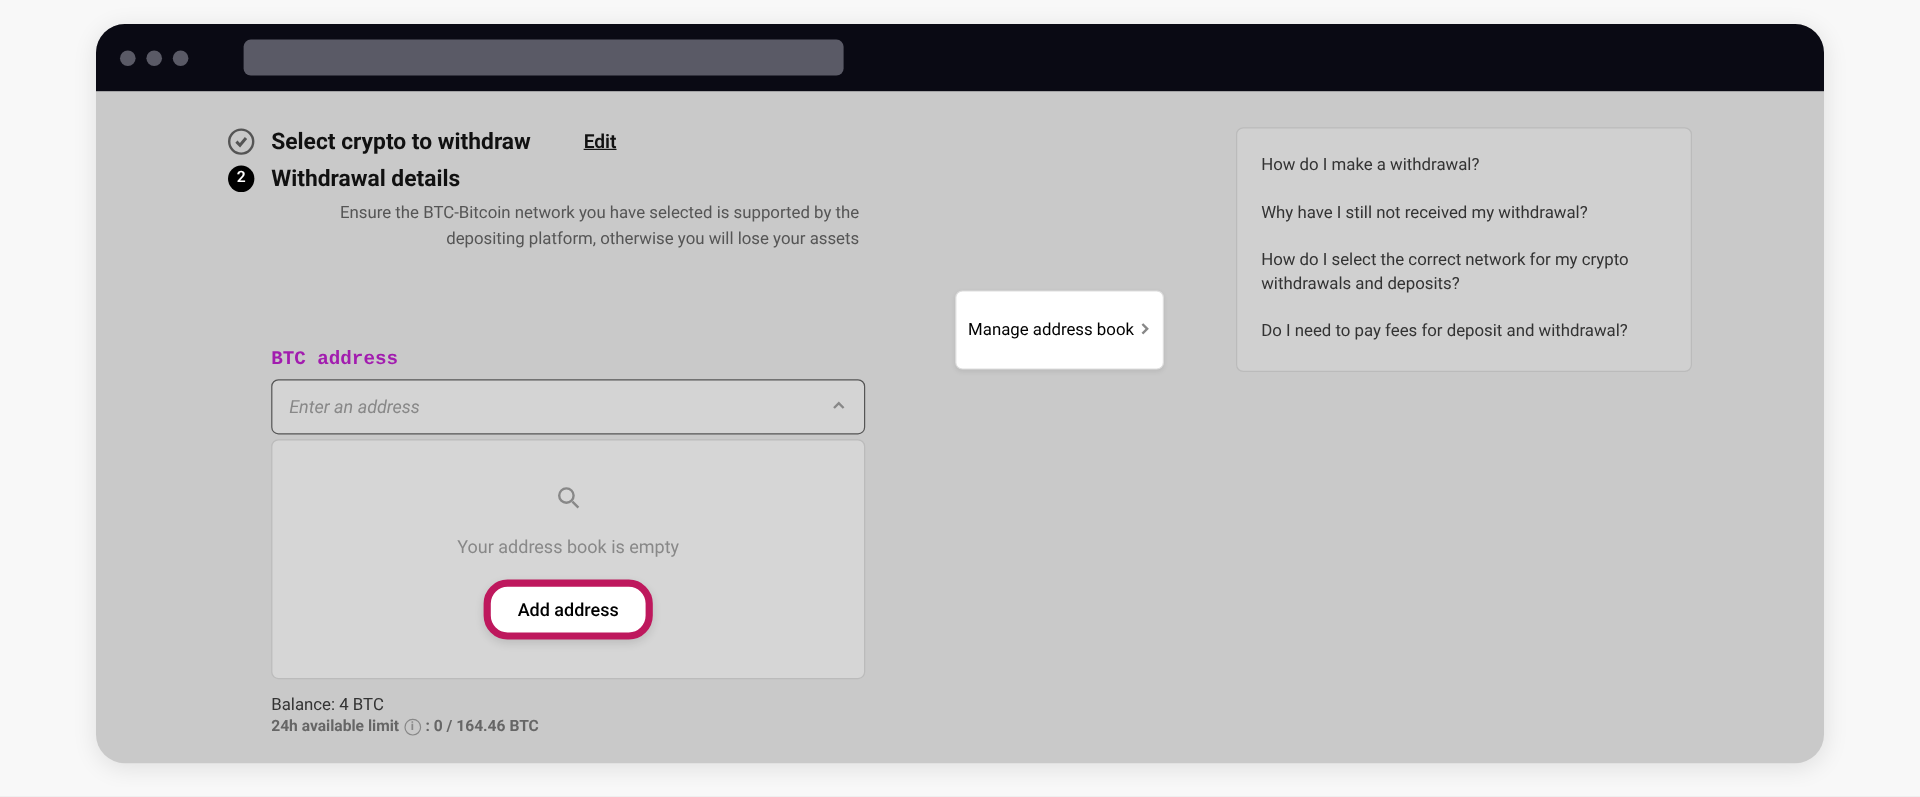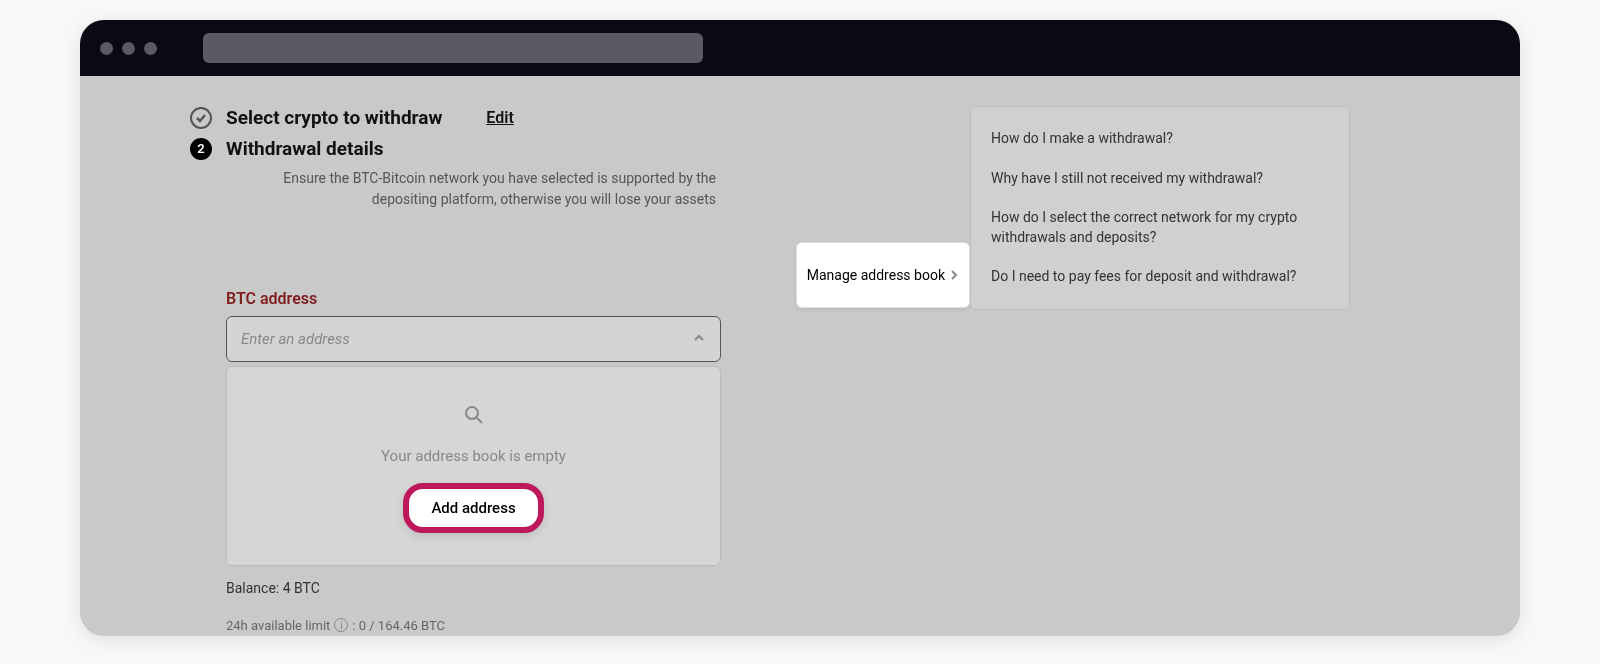--- a/index.html
+++ b/index.html
@@ -2,43 +2,43 @@
 <html><head>
   <meta charset="utf-8">
   <style>
     * { box-sizing: border-box; margin: 0; padding: 0; font-family: -apple-system, BlinkMacSystemFont, 'Segoe UI', Roboto, sans-serif; }
     body { background: #f8f8f8; padding: 20px; }
     .window { width: 1440px; margin: 0 auto; background: #c9c9c9; border-radius: 24px; overflow: hidden; box-shadow: 0 4px 20px rgba(0,0,0,0.1); }
     .titlebar { background: #0a0a14; height: 56px; display: flex; align-items: center; padding: 0 20px; gap: 16px; }
     .traffic-lights { display: flex; gap: 9px; }
     .traffic-light { width: 13px; height: 13px; border-radius: 50%; background: #5a5a66; }
     .url-bar { background: #5a5a66; height: 30px; width: 500px; border-radius: 6px; margin-left: 30px; }
-    .content { display: flex; padding: 30px 110px 0 110px; min-height: 560px; filter: blur(0.5px); border-radius: 25px; }
+    .content { display: flex; padding: 30px 110px 0 110px; min-height: 560px; gap: 60px; filter: blur(0.5px); border-radius: 25px; }
     .main-col { flex: 1; max-width: 780px; }
     .side-col { width: 380px; }
     .step-row { display: flex; align-items: center; gap: 14px; margin-bottom: 8px; }
     .step-icon-check { width: 22px; height: 22px; border: 2px solid #555; border-radius: 50%; display: flex; align-items: center; justify-content: center; flex-shrink: 0; }
     .step-icon-check svg { width: 12px; height: 12px; stroke: #555; stroke-width: 2.5; fill: none; }
     .step-icon-num { width: 22px; height: 22px; background: #000; color: #fff; border-radius: 50%; display: flex; align-items: center; justify-content: center; font-size: 13px; font-weight: 600; flex-shrink: 0; }
     .step-title { font-size: 19px; font-weight: 700; color: #111; }
     .edit-link { font-size: 16px; font-weight: 600; text-decoration: underline; color: #111; margin-left: 30px; cursor: pointer; }
     .step-lineblock { margin-left: 10px; border-left: 1.5px solid #888; padding-left: 25px; padding-bottom: 18px; }
     .step-sublabel { color: #666; font-size: 15px; padding-top: 6px; }
     .step2-block { margin-left: 36px; }
     .step2-desc { color: #555; font-size: 14px; line-height: 1.5; margin-top: 6px; max-width: 490px; text-align: right; }
     .field-header { display: flex; justify-content: space-between; align-items: flex-end; margin-top: 32px; }
-    .field-label { font-size: 16px; font-weight: 600; color: #7f1d1d; }
+    .field-label { font-size: 16px; font-weight: 600; color: #a21caf; font-family: Liberation Mono, monospace; }
     .manage-btn { background: #fff; border: 1px solid #ddd; border-radius: 6px; padding: 24px 10px; font-size: 14px; display: flex; align-items: center; gap: 4px; cursor: pointer; box-shadow: 0 2px 4px rgba(0,0,0,0.08); }
     .address-input { width: 495px; height: 46px; border: 1.5px solid #555; border-radius: 6px; background: #d4d4d4; margin-top: 8px; display: flex; align-items: center; padding: 0 14px; justify-content: space-between; font-style: italic; }
     .address-input-ph { color: #888; font-size: 15px; }
     .dropdown-panel { width: 495px; background: #d6d6d6; border: 1px solid #bbb; border-radius: 6px; margin-top: 4px; padding: 38px 0 32px 0; display: flex; flex-direction: column; align-items: center; gap: 18px; }
     .empty-text { color: #888; font-size: 15px; }
     .add-address-btn { background: #fff; border: 6px solid #be185d; border-radius: 20px; padding: 10px 22px; font-size: 15px; font-weight: 500; cursor: pointer; box-shadow: 0 3px 8px rgba(0,0,0,0.12); }
     .balance-line { font-size: 14px; color: #333; margin-top: 14px; }
-    .limit-line { font-size: 13px; color: #666; margin-top: 22px; display: flex; align-items: flex-start; gap: 4px; }
+    .limit-line { font-size: 13px; color: #666; margin-top: 2px; display: flex; align-items: center; gap: 4px; font-weight: bold; }
     .related-box { background: #d0d0d0; border: 1px solid #bbb; border-radius: 6px; padding: 22px 20px; }
     .related-title { font-size: 20px; font-weight: 700; color: #111; margin-bottom: 18px; }
     .related-q { font-size: 14px; color: #333; line-height: 1.4; margin-bottom: 20px; cursor: pointer; }
     .related-q:last-child { margin-bottom: 0; }
     .info-icon { width: 14px; height: 14px; border: 1px solid #888; border-radius: 50%; display: inline-flex; align-items: center; justify-content: center; font-size: 10px; color: #888; }
     .search-ic svg, .chev svg { stroke: #888; fill: none; stroke-width: 2; }
   </style>
 </head>
 <body>
 

